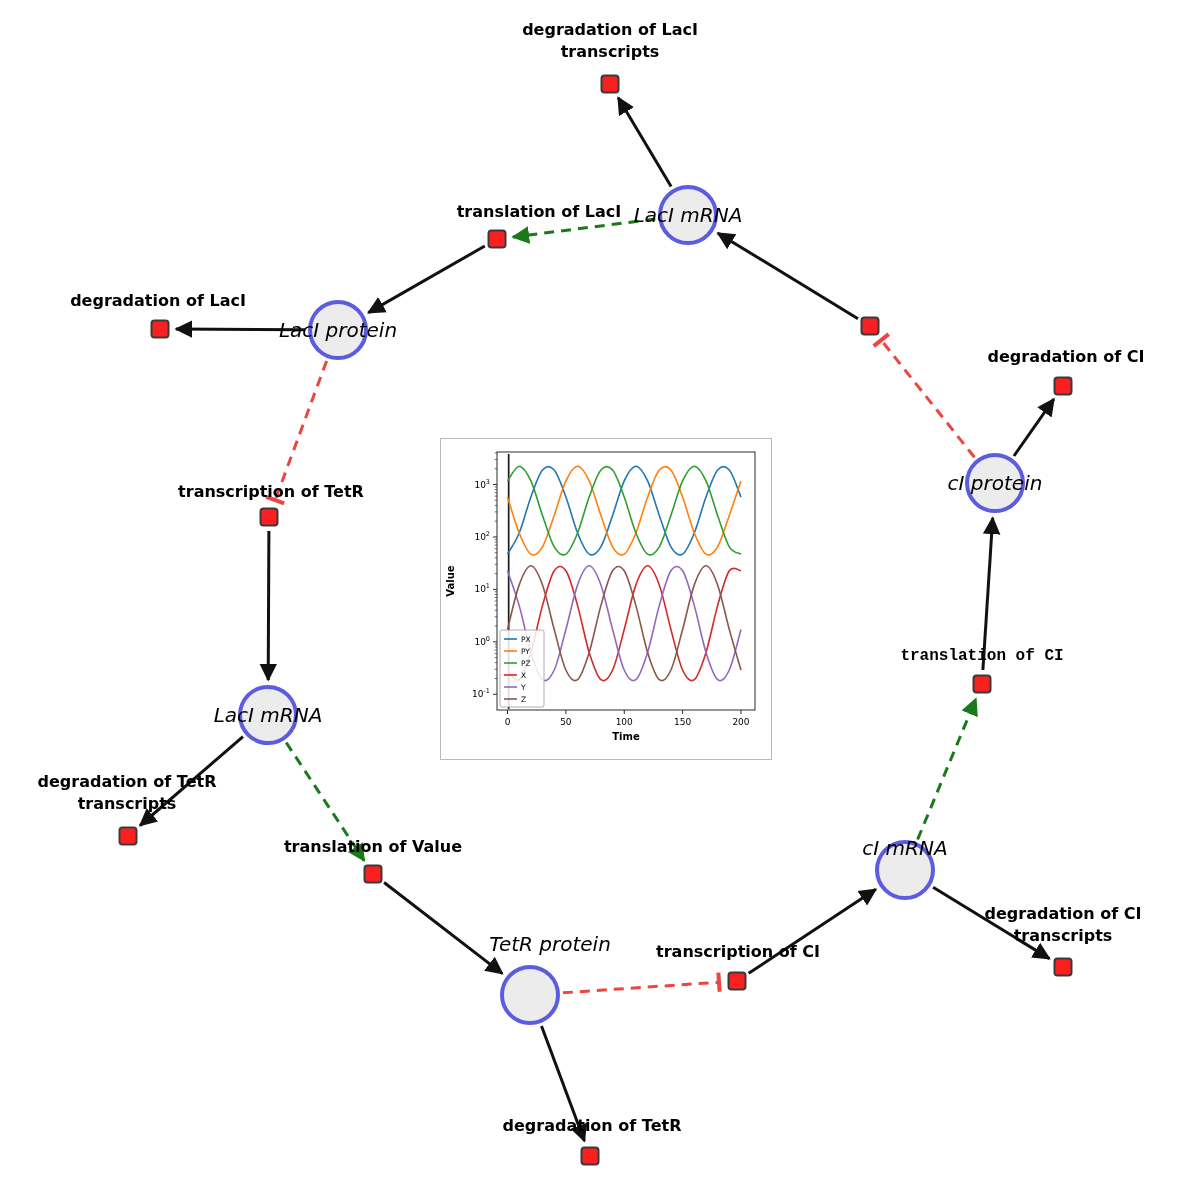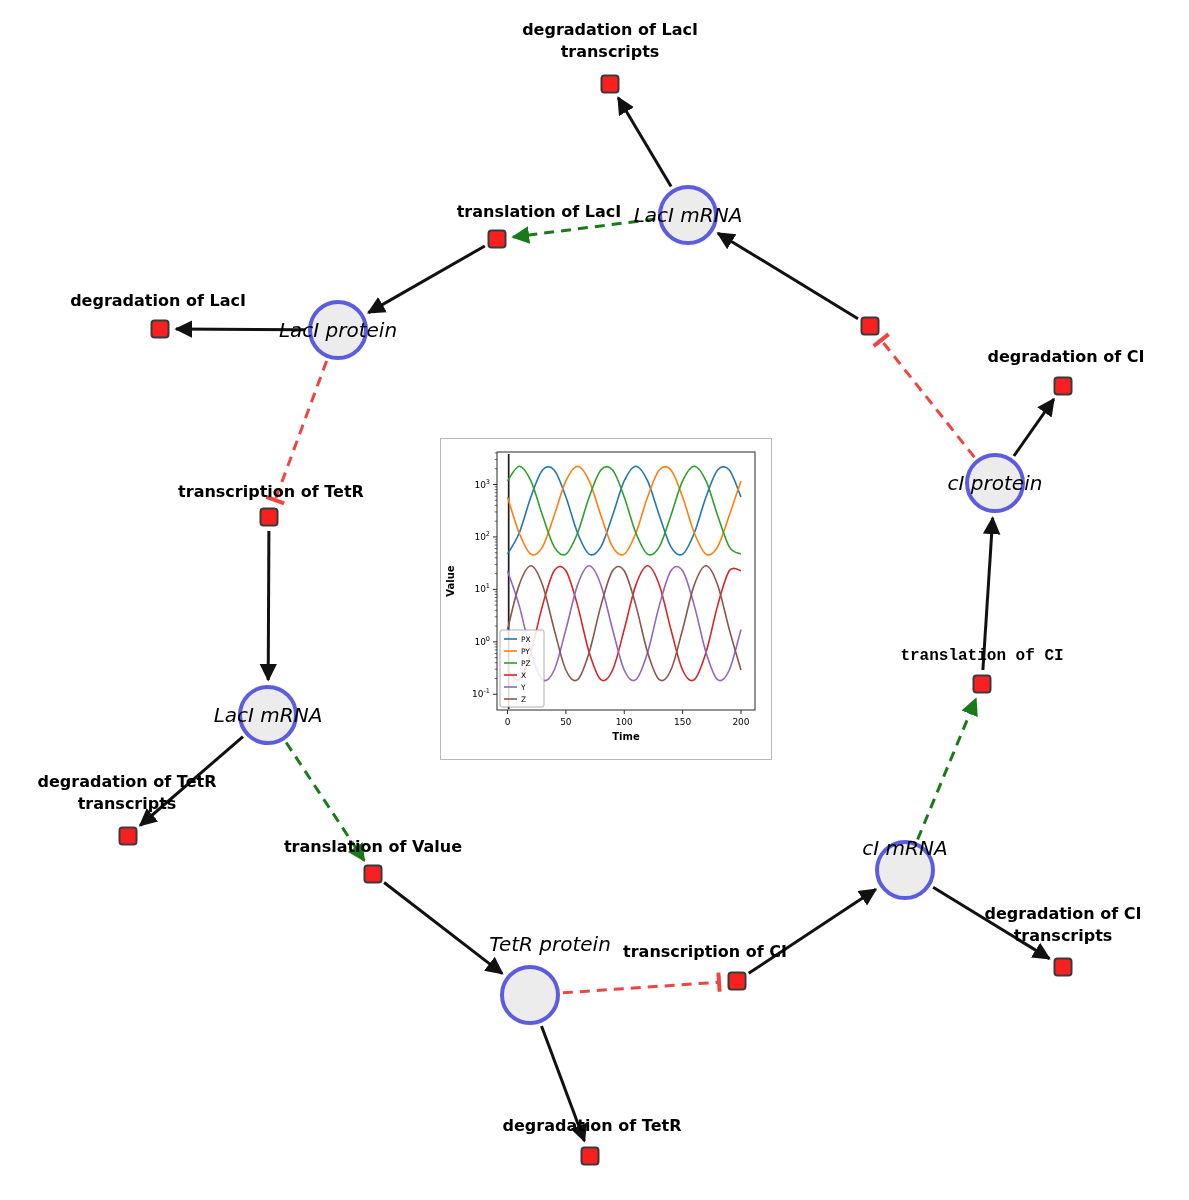--- a/index.html
+++ b/index.html
@@ -85,21 +85,21 @@
       <div class="reaction-node" style="left: 269px; top: 517px; background: rgb(251, 32, 32); border: 2.5px solid rgb(58, 58, 58);"></div>
       <div class="reaction-label" style="left: 271px; top: 492px;">transcription of TetR</div>
       <div class="reaction-node" style="left: 128px; top: 836px; background: rgb(251, 32, 32); border: 2.5px solid rgb(58, 58, 58);"></div>
       <div class="reaction-label" style="left: 127px; top: 793px;">degradation of TetR
 transcripts</div>
       <div class="reaction-node" style="left: 373px; top: 874px; background: rgb(251, 32, 32); border: 2.5px solid rgb(58, 58, 58);"></div>
       <div class="reaction-label" style="left: 373px; top: 847px;">translation of Value</div>
       <div class="reaction-node" style="left: 982px; top: 684px; background: rgb(251, 32, 32); border: 2.5px solid rgb(58, 58, 58);"></div>
       <div class="reaction-label" style="left: 982px; top: 657px; font-family: Liberation Mono, monospace;">translation of CI</div>
       <div class="reaction-node" style="left: 737px; top: 981px; background: rgb(251, 32, 32); border: 2.5px solid rgb(58, 58, 58);"></div>
-      <div class="reaction-label" style="left: 705px; top: 952px;">transcription of CI</div>
+      <div class="reaction-label" style="left: 738px; top: 952px;">transcription of CI</div>
       <div class="reaction-node" style="left: 1063px; top: 967px; background: rgb(251, 32, 32); border: 2.5px solid rgb(58, 58, 58);"></div>
       <div class="reaction-label" style="left: 1063px; top: 925px;">degradation of CI
 transcripts</div>
       <div class="reaction-node" style="left: 590px; top: 1156px; background: rgb(251, 32, 32); border: 2.5px solid rgb(58, 58, 58);"></div>
       <div class="reaction-label" style="left: 592px; top: 1126px;">degradation of TetR</div>
     </div>
 
   <div id="inset">
     <svg id="inset-svg" width="330" height="320" viewBox="0 0 330 320">
         <defs>

